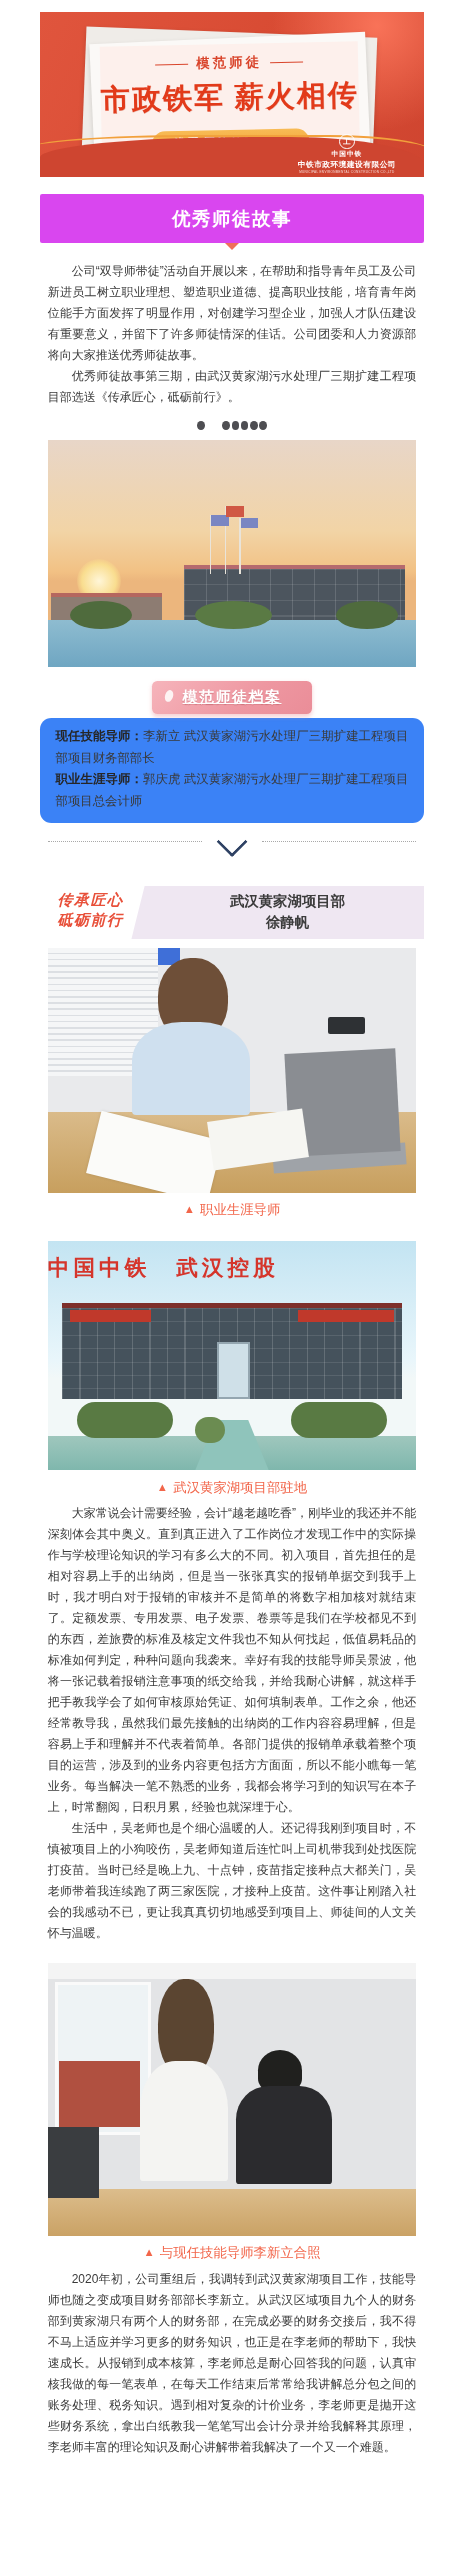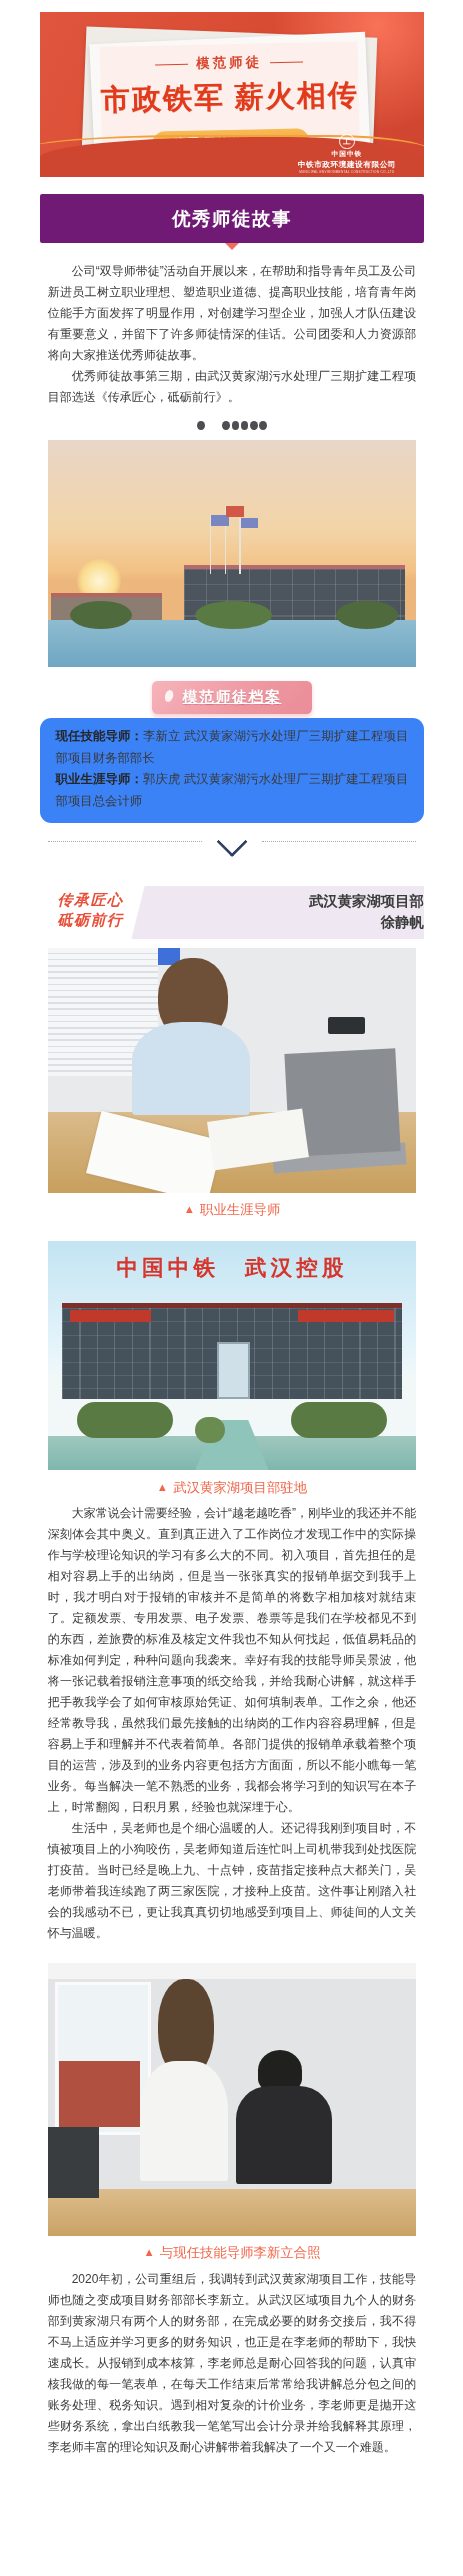--- a/index.html
+++ b/index.html
@@ -29,21 +29,21 @@
   .wave-line { position:absolute; left:-10.3px; right:-10.3px; top:2.1px; height:17.5px; border-top:2.1px solid #f2a13c;
     border-top-left-radius:55% 17.5px; border-top-right-radius:35% 24px; }
   .logo-block { position:absolute; right:28px; bottom:3.1px; text-align:center; color:#fff; }
   .logo-ring { width:15.5px; height:15.5px; margin:0 auto 1px; border:1px solid #fff; border-radius:50%;
     display:flex; align-items:center; justify-content:center; font-size:7.7px; color:#fff; font-weight:bold; }
   .logo-cn { font-size:6.7px; font-weight:bold; letter-spacing:1px; }
   .logo-co { font-size:7.7px; font-weight:bold; letter-spacing:0.5px; margin-top:0.5px; }
   .logo-en { font-size:3.1px; color:rgba(255,255,255,.8); letter-spacing:0.3px; margin-top:0.5px; }
 
   
-  .story-band { position:relative; margin-top:16.5px; height:49px; background:#701a75; border-radius:2.1px;
+  .story-band { position:relative; margin-top:16.5px; height:49px; background:#d946ef; border-radius:2.1px;
     display:flex; align-items:center; justify-content:center; }
   .story-band-title { color:#fff; font-size:18.5px; font-weight:bold; letter-spacing:1.5px; }
   .story-band::after { content:""; position:absolute; left:50%; bottom:-6.7px; margin-left:-7.2px;
     border-left:7.2px solid transparent; border-right:7.2px solid transparent; border-top:7.2px solid #ef6f5a; }
 
   
   .para { font-size:12px; line-height:21px; text-align:justify; text-indent:2em; color:#3a3a3a; margin:0 7.7px; }
   .intro-block { padding-top:18.5px; }
 
   
@@ -83,21 +83,21 @@
   .p2-laptop { position:absolute; right:5%; bottom:16%; width:30%; height:42%; background:#8a8d92; border-left:4.1px solid #6f7control3; transform:rotate(-3deg); }
   .p2-laptop-base { position:absolute; right:3%; bottom:10%; width:36%; height:9%; background:#9fa3a8; transform:rotate(-4deg); }
   .p2-hair { position:absolute; left:30%; top:4%; width:19%; height:34%; border-radius:46%; background:#6e4f38; }
   .p2-shirt { position:absolute; left:23%; top:30%; width:32%; height:38%; border-radius:42% 42% 4.1px 4.1px; background:#cfe0ef; }
   .p2-paper { position:absolute; left:12%; bottom:2%; width:34%; height:26%; background:#fbfbf9; transform:rotate(14deg); box-shadow:0 0 3.1px rgba(0,0,0,.12); }
   .p2-paper2 { position:absolute; left:44%; bottom:12%; width:26%; height:20%; background:#f6f6f2; transform:rotate(-8deg); }
   .p2-calc { position:absolute; right:14%; top:28%; width:10%; height:7%; background:#2e3134; border-radius:2.1px; }
 
   
   .photo3 { height:229px; margin-top:5.2px; background:linear-gradient(180deg,#c3e4f2 0%,#e9f6fb 52%,#f2f8f8 60%); }
-  .p3-sign { position:absolute; top:5%; left:0; right:0; text-align:center; color:#d5352b; font-size:21.6px; font-weight:900; letter-spacing:4.1px; white-space:nowrap; }
+  .p3-sign { position:absolute; top:5%; left:0; right:0; color:#d5352b; font-size:21.6px; font-weight:900; letter-spacing:4.1px; white-space:nowrap; }
   .p3-bldg { position:absolute; left:4%; right:4%; top:27%; height:42%; background:#45525c;
     background-image:repeating-linear-gradient(90deg, rgba(255,255,255,.16) 0 1px, transparent 1px 17.5px),
                      repeating-linear-gradient(180deg, rgba(255,255,255,.10) 0 1px, transparent 1px 13.4px);
     border-top:5.2px solid #7d2f2a; }
   .p3-banner { position:absolute; top:30%; height:5%; background:#c0392b; }
   .p3-banner.l { left:6%; width:22%; } .p3-banner.r { right:6%; width:26%; }
   .p3-door { position:absolute; left:46%; top:44%; width:9%; height:25%; background:#cfe0e8; border:2.1px solid #94a6b0; }
   .p3-bush { position:absolute; bottom:14%; height:36px; border-radius:20.6px; background:#597a43; }
   .p3-bush.l { left:8%; width:26%; } .p3-bush.r { right:8%; width:26%; }
   .p3-bush.c { left:40%; width:8%; bottom:12%; height:26px; background:#6b8c51; }
@@ -133,21 +133,21 @@
   .chev-wrap { width:60px; display:flex; justify-content:center; }
   .chevron { width:21.6px; height:21.6px; border-left:3.6px solid #2f4264; border-bottom:3.6px solid #2f4264;
     transform:rotate(-45deg); margin-top:-7.2px; border-bottom-left-radius:2.1px; }
 
   
   .section-bar { position:relative; height:53px; margin-top:18.5px; background:#efe7f2; overflow:hidden; }
   .slogan-shape { position:absolute; left:-13.4px; top:-2.1px; bottom:-2.1px; width:111px; background:#fff; transform:skewX(-14deg); }
   .slogan-text { position:absolute; left:17.5px; top:4.6px; font-style:italic; font-weight:900; color:#e8503a;
     font-size:15px; line-height:19.6px; letter-spacing:1.5px; }
   .unit-text { position:absolute; left:111px; right:0; top:0; bottom:0; display:flex; flex-direction:column;
-    align-items:flex-end; justify-content:center; color:#3c3c3c; font-weight:bold; font-size:14.4px; line-height:21.6px; }
+    align-items:center; justify-content:center; color:#3c3c3c; font-weight:bold; font-size:14.4px; line-height:21.6px; }
 
   .story-para { margin-top:5.2px; } .gap20 { height:10.3px; } .gap28 { height:14.4px; }
 </style>
 </head>
 <body>
 
 <div class="content">
 
   <div class="banner">
     <div class="sheet sheet-a"></div>

